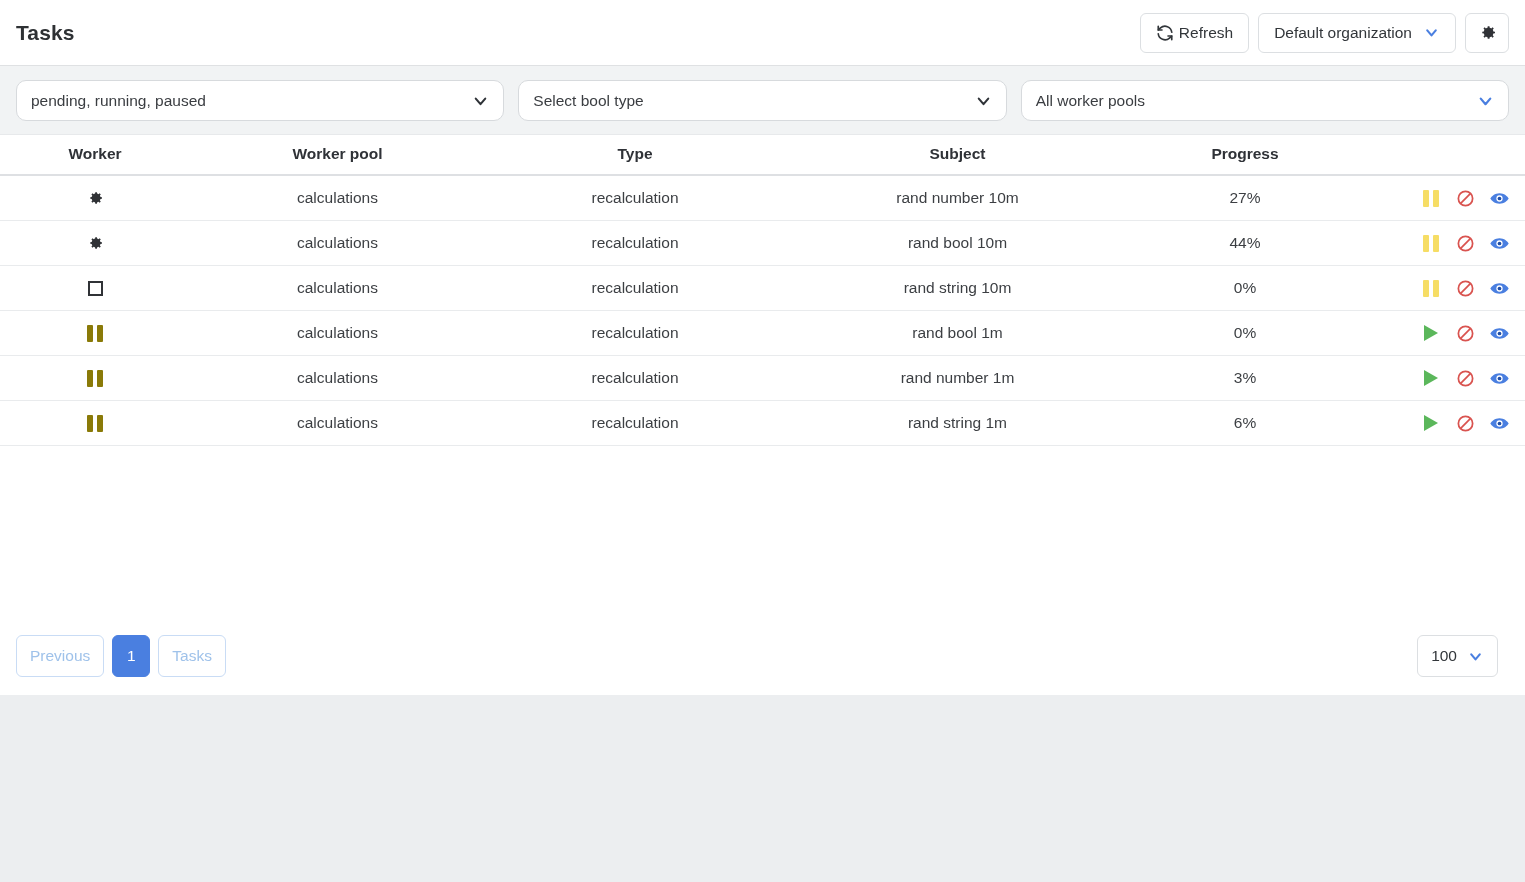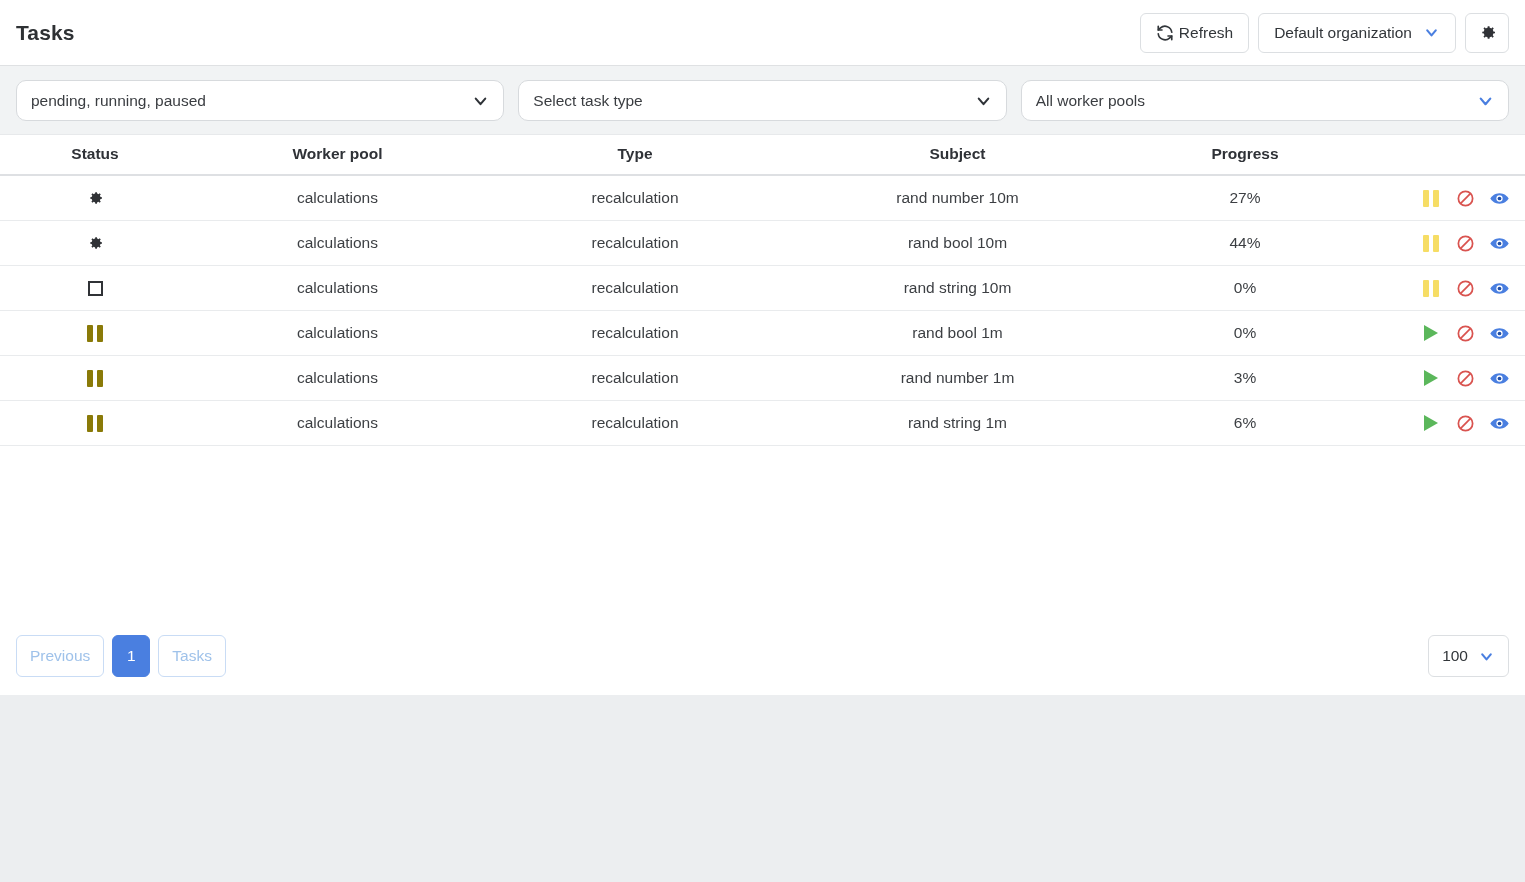--- a/index.html
+++ b/index.html
@@ -195,21 +195,21 @@
     border-top: 8px solid transparent;
     border-bottom: 8px solid transparent;
   }
 
   
   .footer {
     flex: 0 0 auto;
     background: #ffffff;
     display: flex;
     align-items: center;
-    padding: 14px 16px 18px 16px;
+    padding: 14px 27px 18px 16px;
     border-top: 1px solid #ffffff;
   }
 
   .pager { display: flex; gap: 8px; align-items: center; }
 
   .pg {
     min-width: 42px;
     height: 42px;
     border: 1px solid #c9dcf5;
     border-radius: 6px;
@@ -294,21 +294,21 @@
     <div class="select">
       <span>pending, running, paused</span>
       <span class="sel-chev">
         <svg width="19" height="19" viewBox="0 0 24 24" fill="none" stroke="#2f3338" stroke-width="2.6" stroke-linecap="round" stroke-linejoin="round">
           <polyline points="6 9 12 16 18 9"></polyline>
         </svg>
       </span>
     </div>
 
     <div class="select">
-      <span>Select task type</span>
+      <span>Select bool type</span>
       <span class="sel-chev">
         <svg width="19" height="19" viewBox="0 0 24 24" fill="none" stroke="#2f3338" stroke-width="2.6" stroke-linecap="round" stroke-linejoin="round">
           <polyline points="6 9 12 16 18 9"></polyline>
         </svg>
       </span>
     </div>
 
     <div class="select">
       <span>All worker pools</span>
       <span class="sel-chev">
@@ -317,21 +317,21 @@
         </svg>
       </span>
     </div>
 
   </div>
 
   <div class="table-wrap">
     <table>
       <thead>
         <tr>
-          <th class="col-status">Status</th>
+          <th class="col-status">Worker</th>
           <th class="col-pool">Worker pool</th>
           <th class="col-type">Type</th>
           <th class="col-subject">Subject</th>
           <th class="col-progress">Progress</th>
           <th class="col-actions"></th>
         </tr>
       </thead>
       <tbody id="tbody">
           <tr>
             <td class="col-status">

